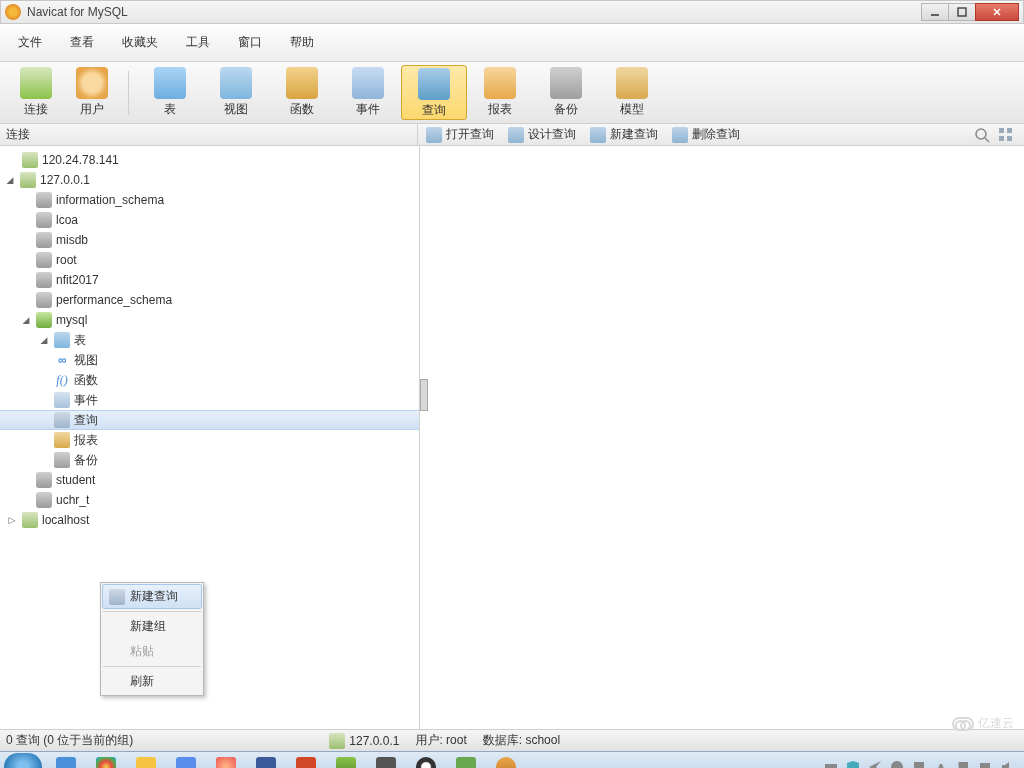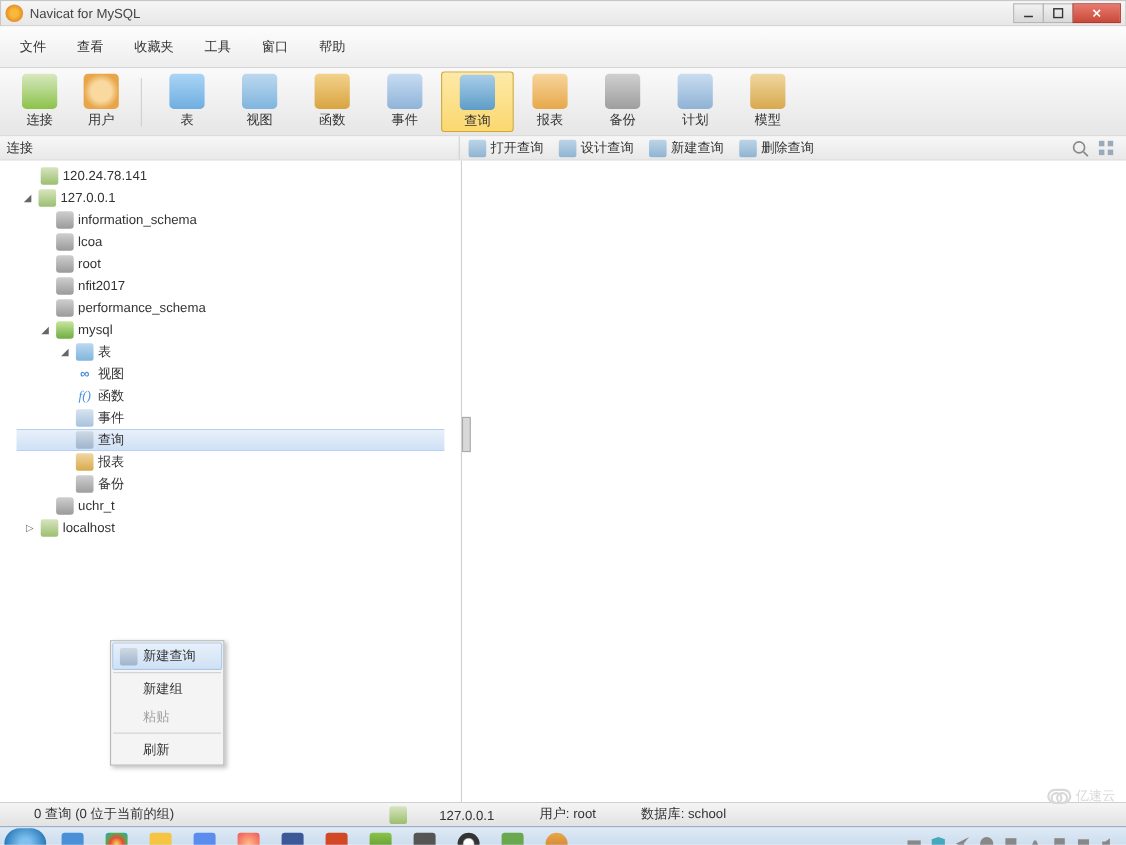--- a/index.html
+++ b/index.html
@@ -36,21 +36,21 @@
 .sub-btn { display:flex; align-items:center; margin-right:14px; color:#333;}
 .sub-btn .si { width:16px; height:16px; margin-right:4px; background:linear-gradient(#bcd4e8,#8fb4d2); border-radius:2px;}
 .subhdr .tools-r { position:absolute; right:10px; display:flex; gap:8px;}
 .rico{width:16px;height:16px;}
 
 .workspace { display: flex; height: 583px; }
 .tree-pane { width: 420px; border-right: 1px solid #d0d0d0; overflow: hidden; position: relative; background:#fff;}
 .content-pane { flex: 1; background: #fff; position:relative;}
 .content-pane::before{content:"";position:absolute;left:0;top:40%;width:6px;height:30px;background:#d8d8d8;border:1px solid #aaa;}
 
-.tree { padding: 4px 15px; }
+.tree { padding: 4px 0; }
 .tnode { display: flex; align-items: center; height: 20px; color: #333; white-space: nowrap; }
 .tnode.sel { background: linear-gradient(#e8f0fa,#cfe1f5); border-top:1px solid #b7d2ee; border-bottom:1px solid #b7d2ee;}
 .twist { width: 12px; height: 12px; display:inline-flex; align-items:center; justify-content:center; color:#666; font-size:9px;}
 .ic { width: 16px; height: 16px; margin: 0 4px; display:inline-block; border-radius:2px;}
 .ic-server{background:linear-gradient(#d8e4c0,#9bbf6f);} .ic-db{background:linear-gradient(#cfcfcf,#9a9a9a);border-radius:3px;}
 .ic-db-active{background:linear-gradient(#c8e6a0,#6fad3e);border-radius:3px;}
 .ic-folder{background:linear-gradient(#bcd8ef,#7fb5de);} .ic-tbl{background:linear-gradient(#aad4f5,#6faee0);}
 .ic-view{color:#4a90d9;font-weight:bold;font-style:italic;text-align:center;line-height:16px;} 
 .ic-fn{color:#4a90d9;font-style:italic;text-align:center;line-height:16px;font-family:serif;}
 .ic-evt{background:linear-gradient(#d7e3f0,#a8c2dd);} .ic-qry{background:linear-gradient(#cfd9e5,#9fb4cc);}
@@ -58,21 +58,21 @@
 .ic-file{background:linear-gradient(#f5f5f5,#e0e0e0);border:1px solid #ccc;}
 
 .ctx-menu { position: absolute; left: 100px; top: 436px; width: 104px; background: #f4f4f4; border: 1px solid #b8b8b8; box-shadow: 2px 2px 4px rgba(0,0,0,.25); z-index: 10; padding:1px;}
 .ctx-menu .mi { padding: 4px 10px 4px 28px; color: #333; position:relative;}
 .ctx-menu .mi.hl { background: linear-gradient(#e8f0fa,#cfe1f5); border:1px solid #a8c8ea; border-radius:2px; padding:3px 9px 3px 27px;}
 .ctx-menu .mi.dis { color: #a0a0a0; }
 .ctx-menu .sep { height:1px; background:#d0d0d0; margin:2px 1px;}
 .ctx-menu .mi-ic{position:absolute;left:6px;top:4px;width:16px;height:16px;background:linear-gradient(#cfd9e5,#9fb4cc);border-radius:2px;}
 
 .statusbar { height: 22px; background: linear-gradient(#f5f5f5,#e2e2e2); border-top: 1px solid #cfcfcf; display: flex; align-items: center; padding: 0 6px; color: #333; }
-.statusbar .seg { margin-right: 16px; margin-left: 25px; }
+.statusbar .seg { margin-right: 16px; }
 .statusbar .sicon{width:16px;height:16px;margin:0 4px 0 180px;background:linear-gradient(#d8e4c0,#9bbf6f);border-radius:2px;}
 
 .taskbar { height: 31px; background: linear-gradient(#dfeaf5,#bcd2e8); border-top:1px solid #8fa8c2; display: flex; align-items: center; padding: 0 4px;}
 .start-orb { width: 38px; height: 28px; border-radius: 14px; background: radial-gradient(circle,#7fc0ef 20%,#2a7ab8 80%); margin-right: 4px;}
 .tb-item { width: 40px; height: 26px; border-radius:2px; display:flex; align-items:center; justify-content:center;}
 .tb-item .tbi{width:20px;height:20px;border-radius:3px;}
 .taskbar .tray{margin-left:auto;display:flex;align-items:center;gap:8px;padding-right:6px;}
 .tray .ti{width:14px;height:14px;}
 
 .watermark { position: absolute; right: 10px; bottom: 36px; color: #d8d8d8; font-size: 14px; display:flex; align-items:center; gap:4px;}
@@ -119,21 +119,20 @@
   <div class="tool"><div class="ticon i-conn"></div><span>连接</span></div>
   <div class="tool"><div class="ticon i-user"></div><span>用户</span></div>
   <div class="tsep"></div>
   <div class="tool wide"><div class="ticon i-table"></div><span>表</span></div>
   <div class="tool wide"><div class="ticon i-view"></div><span>视图</span></div>
   <div class="tool wide"><div class="ticon i-func"></div><span>函数</span></div>
   <div class="tool wide"><div class="ticon i-event"></div><span>事件</span></div>
   <div class="tool wide active"><div class="ticon i-query"></div><span>查询</span></div>
   <div class="tool wide"><div class="ticon i-report"></div><span>报表</span></div>
   <div class="tool wide"><div class="ticon i-backup"></div><span>备份</span></div>
-  <div class="tool wide"><div class="ticon i-sched"></div><span>计划</span></div>
   <div class="tool wide"><div class="ticon i-model"></div><span>模型</span></div>
 </div>
 
 <div class="subhdr">
   <div class="lbl">连接</div>
   <div class="right">
     <div class="sub-btn">
         <div class="si"></div>
         <span>打开查询</span>
       </div>
@@ -179,20 +178,24 @@
       <div class="tnode" style="padding-left:32px">
           <span class="ic ic-db"></span>
           <span>information_schema</span>
         </div>
       <div class="tnode" style="padding-left:32px">
           <span class="ic ic-db"></span>
           <span>lcoa</span>
         </div>
       <div class="tnode" style="padding-left:32px">
           <span class="ic ic-db"></span>
+          <span>misdb</span>
+        </div>
+      <div class="tnode" style="padding-left:32px">
+          <span class="ic ic-db"></span>
           <span>root</span>
         </div>
       <div class="tnode" style="padding-left:32px">
           <span class="ic ic-db"></span>
           <span>nfit2017</span>
         </div>
       <div class="tnode" style="padding-left:32px">
           <span class="ic ic-db"></span>
           <span>performance_schema</span>
         </div>
@@ -222,20 +225,24 @@
           <span class="ic ic-qry"></span>
           <span>查询</span>
         </div>
       <div class="tnode" style="padding-left:50px">
           <span class="ic ic-rpt"></span>
           <span>报表</span>
         </div>
       <div class="tnode" style="padding-left:50px">
           <span class="ic ic-bak"></span>
           <span>备份</span>
+        </div>
+      <div class="tnode" style="padding-left:32px">
+          <span class="ic ic-db"></span>
+          <span>student</span>
         </div>
       <div class="tnode" style="padding-left:32px">
           <span class="ic ic-db"></span>
           <span>uchr_t</span>
         </div>
       <div class="tnode" style="padding-left:6px">
           <span class="twist">▷</span>
           <span class="ic ic-server"></span>
           <span>localhost</span>
         </div>

